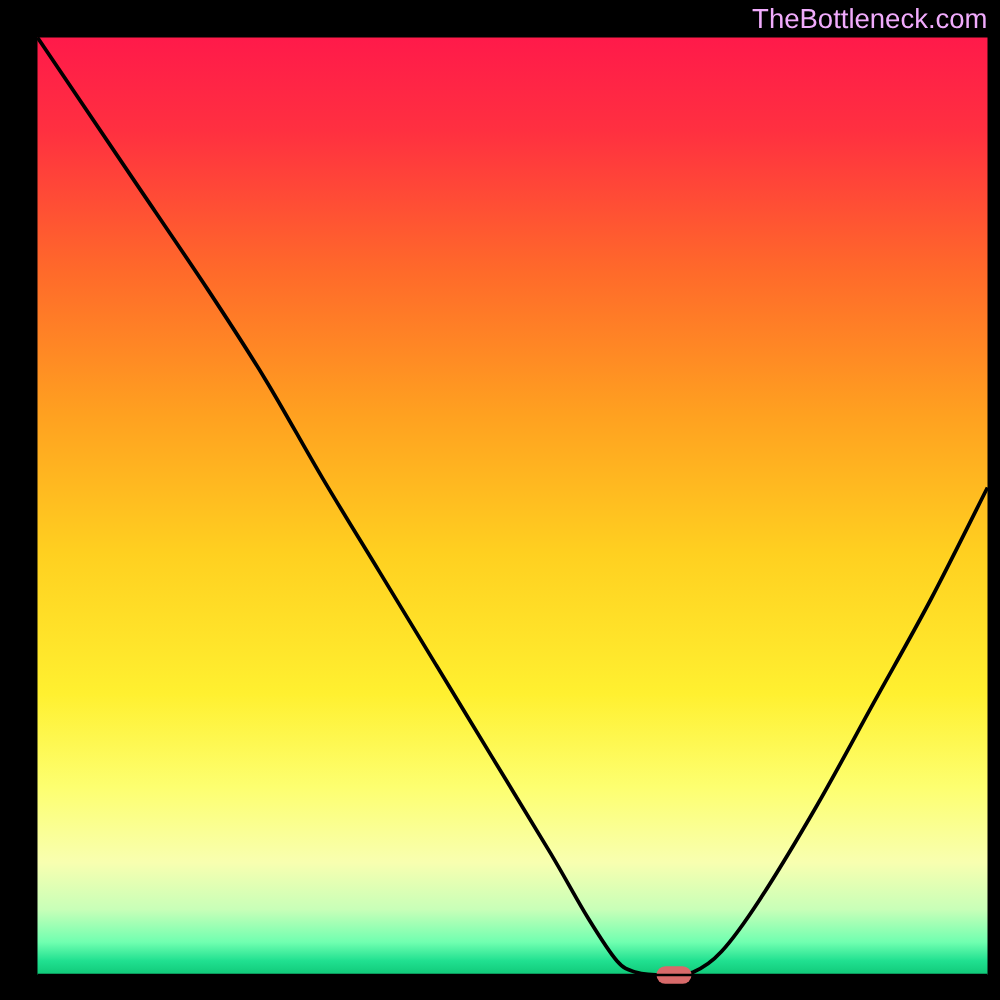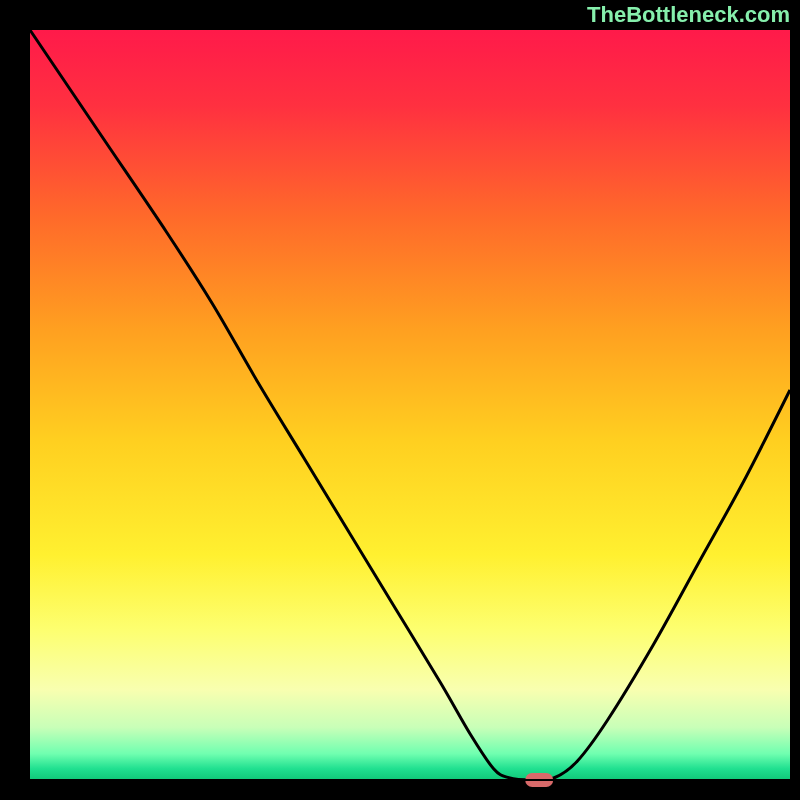--- a/index.html
+++ b/index.html
@@ -12,24 +12,24 @@
   }
   #container {
     position: relative;
     width: 800px;
     height: 800px;
   }
   #watermark {
     position: absolute;
     top: 2px;
     right: 10px;
-    color: #86efac;
+    color: #f0abfc;
     font-family: Arial, Helvetica, sans-serif;
     font-size: 22px;
-    font-weight: bold;
+    font-weight: normal;
     z-index: 10;
     text-align: right;
   }
   svg {
     position: absolute;
     top: 0;
     left: 0;
   }
 </style>
 </head>

